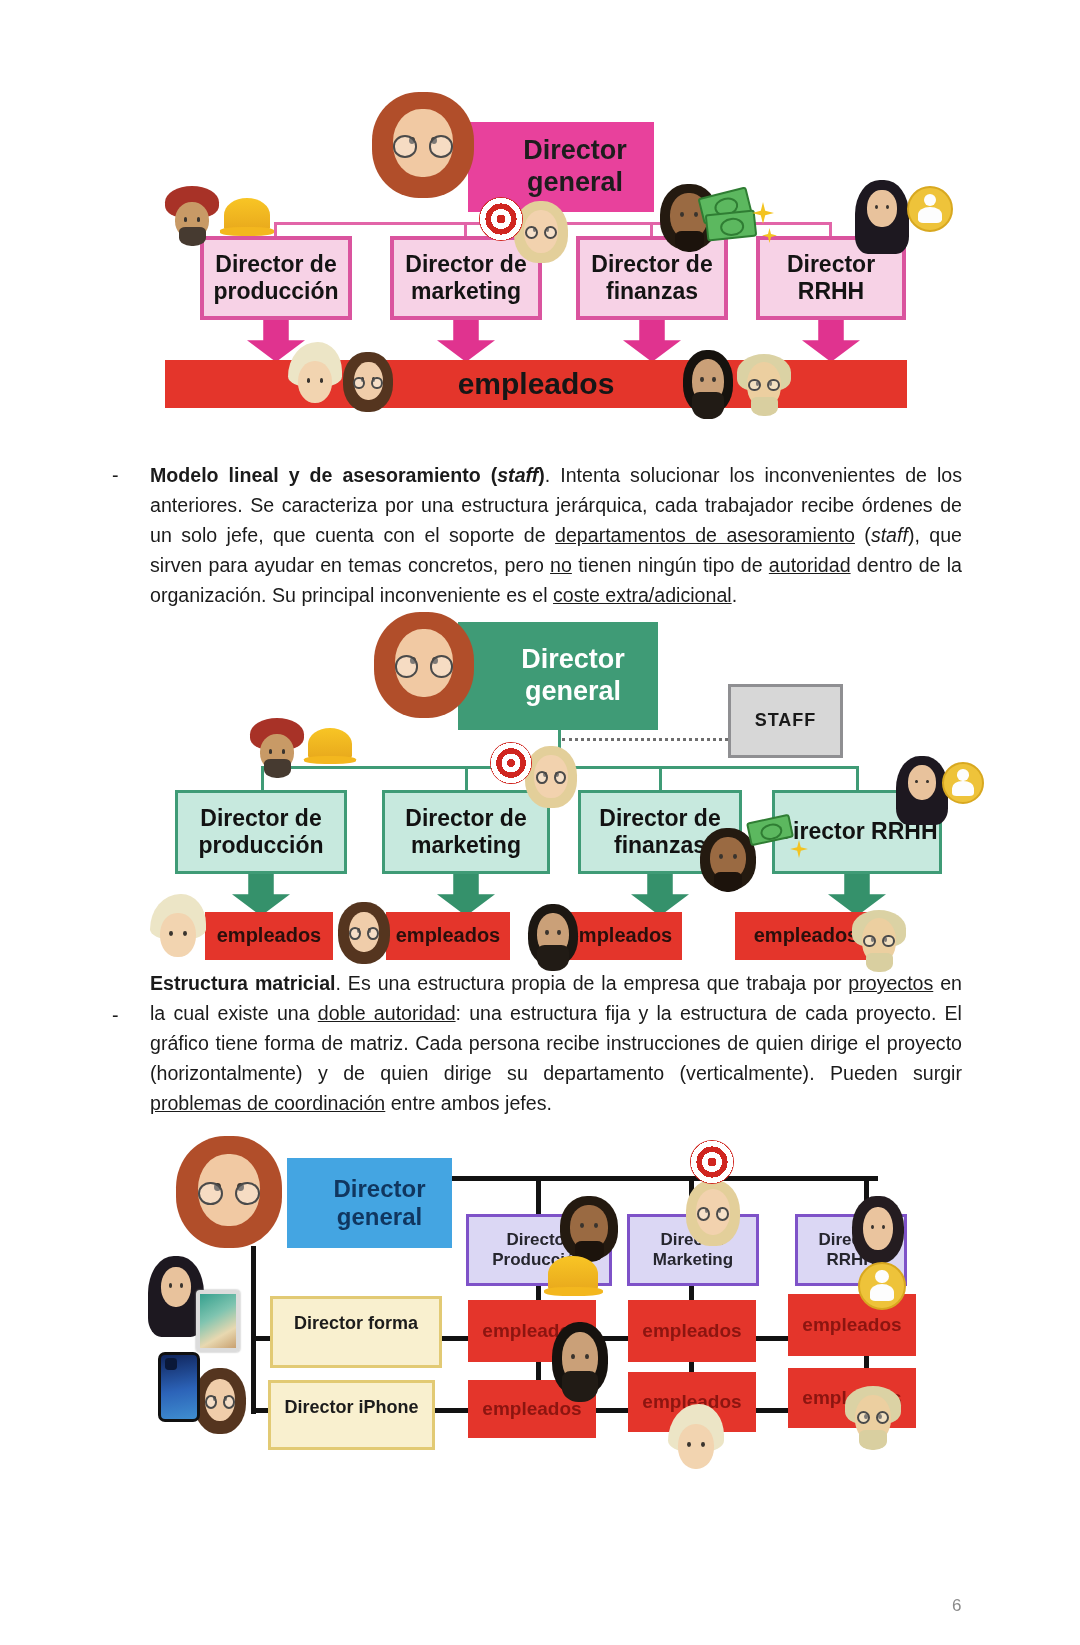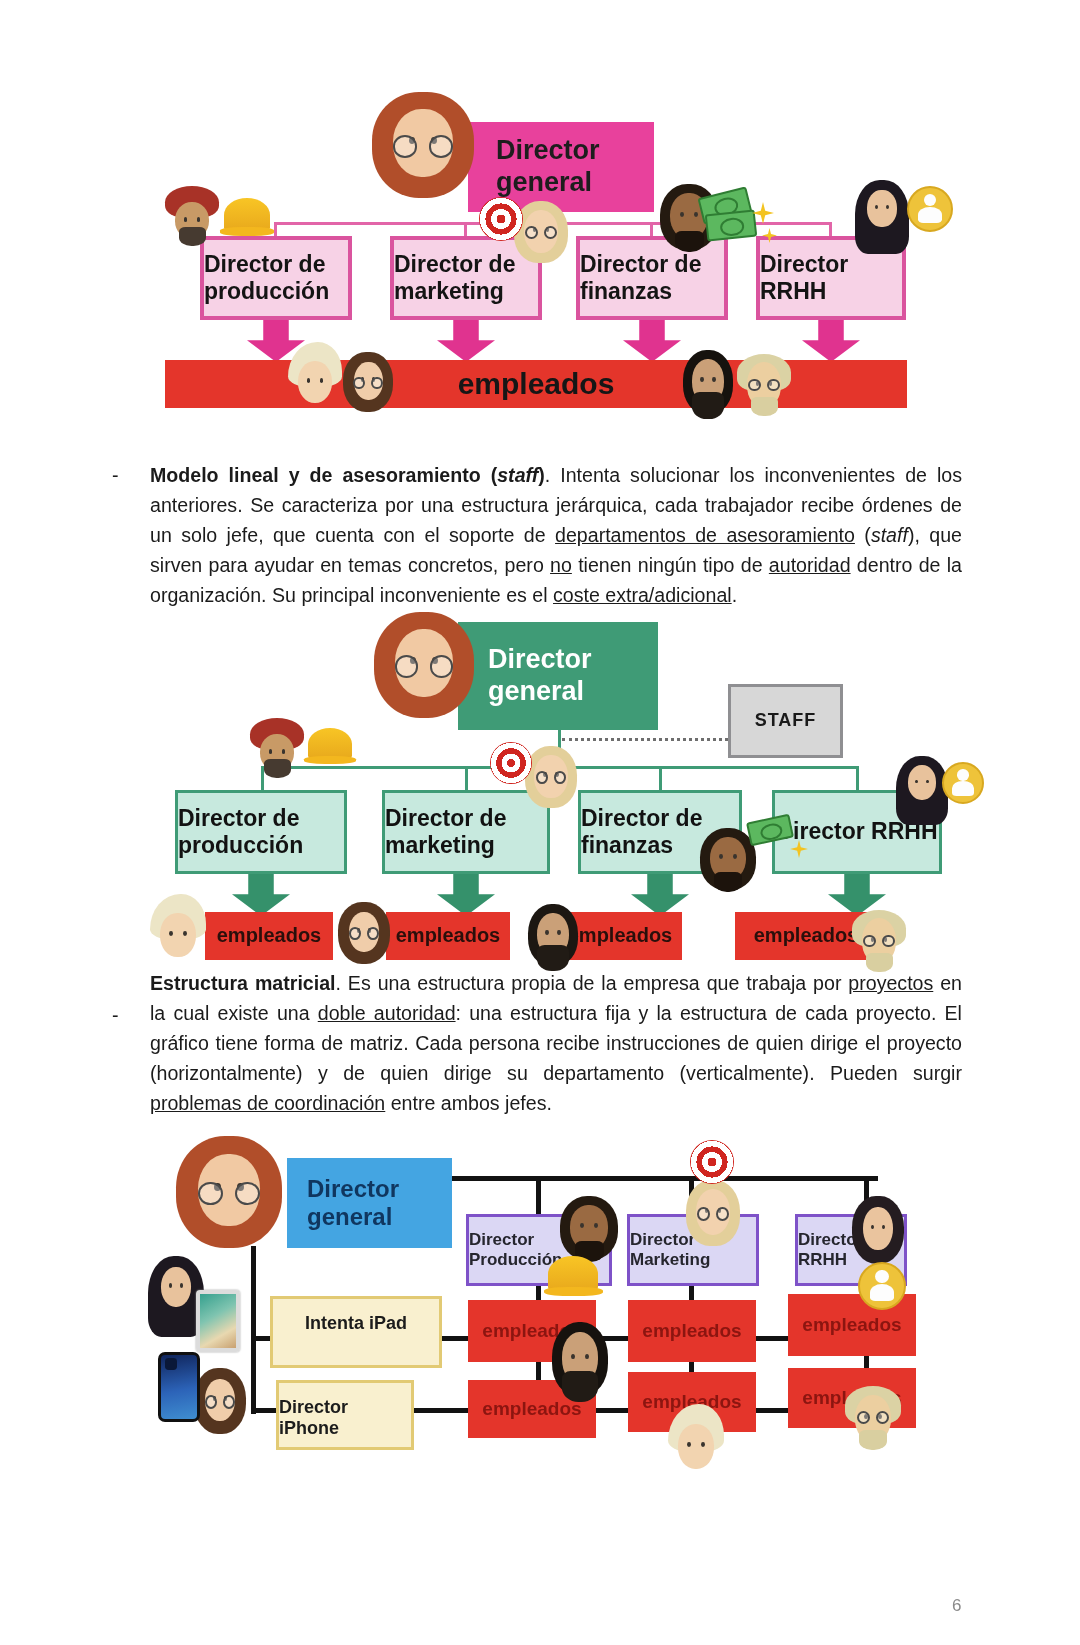--- a/index.html
+++ b/index.html
@@ -8,21 +8,21 @@
 
   
   .para{position:absolute;left:150px;width:812px;font-size:19.6px;line-height:30px;
         color:#1b1b1b;text-align:justify;}
   .bullet{position:absolute;left:112px;font-size:19.6px;line-height:30px;color:#1b1b1b;}
   .b{font-weight:bold}.i{font-style:italic}.u{text-decoration:underline}
   .pagenum{position:absolute;left:952px;top:1596px;font-size:17px;color:#8a8a8a;}
 
   
   .box{position:absolute;display:flex;align-items:center;justify-content:center;
-       font-weight:bold;box-sizing:border-box;line-height:1.18;z-index:2;}
+       text-align:center;font-weight:bold;box-sizing:border-box;line-height:1.18;z-index:2;}
   .line{position:absolute;z-index:1;}
   .arrow{position:absolute;z-index:1;
          clip-path:polygon(28% 0,72% 0,72% 48%,100% 48%,50% 100%,0 48%,28% 48%);}
 
   
   .d1-root{background:#e8419c;color:#1d1d1d;font-size:27px;padding-left:28px;}
   .d1-child{background:#f7d2e6;border:4px solid #da549e;color:#141414;font-size:23px;}
   .d1-line{background:#e265a8;}
   .d1-bar{background:#e4352b;color:#161616;font-size:30px;}
 
@@ -270,22 +270,22 @@
     <div class="line d3-line" style="left:536px;top:1284px;width:5px;height:130px"></div>
     <div class="line d3-line" style="left:689px;top:1284px;width:5px;height:130px"></div>
     <div class="line d3-line" style="left:864px;top:1284px;width:5px;height:130px"></div>
 
     <div class="box d3-root" style="left:287px;top:1158px;width:165px;height:90px">Director general</div>
 
     <div class="box d3-col" style="left:466px;top:1214px;width:146px;height:72px">Director Producción</div>
     <div class="box d3-col" style="left:627px;top:1214px;width:132px;height:72px">Director Marketing</div>
     <div class="box d3-col" style="left:795px;top:1214px;width:112px;height:72px">Director RRHH</div>
 
-    <div class="box d3-row" style="left:270px;top:1296px;width:172px;height:72px">Intenta iPad</div>
-    <div class="box d3-row" style="left:276px;top:1380px;width:138px;height:70px">Director iPhone</div>
+    <div class="box d3-row" style="left:270px;top:1296px;width:172px;height:72px">Director forma</div>
+    <div class="box d3-row" style="left:268px;top:1380px;width:167px;height:70px">Director iPhone</div>
 
     <div class="box d3-emp" style="left:468px;top:1300px;width:128px;height:62px">empleados</div>
     <div class="box d3-emp" style="left:628px;top:1300px;width:128px;height:62px">empleados</div>
     <div class="box d3-emp" style="left:788px;top:1294px;width:128px;height:62px">empleados</div>
     <div class="box d3-emp" style="left:468px;top:1380px;width:128px;height:58px">empleados</div>
     <div class="box d3-emp" style="left:628px;top:1372px;width:128px;height:60px">empleados</div>
     <div class="box d3-emp" style="left:788px;top:1368px;width:128px;height:60px">empleados</div>
 
     <div class="av woman" style="left:176px;top:1136px;width:106px;height:112px;--hair:#b14e2a;--skin:#f1c9a3">
         <i class="hair"></i>

